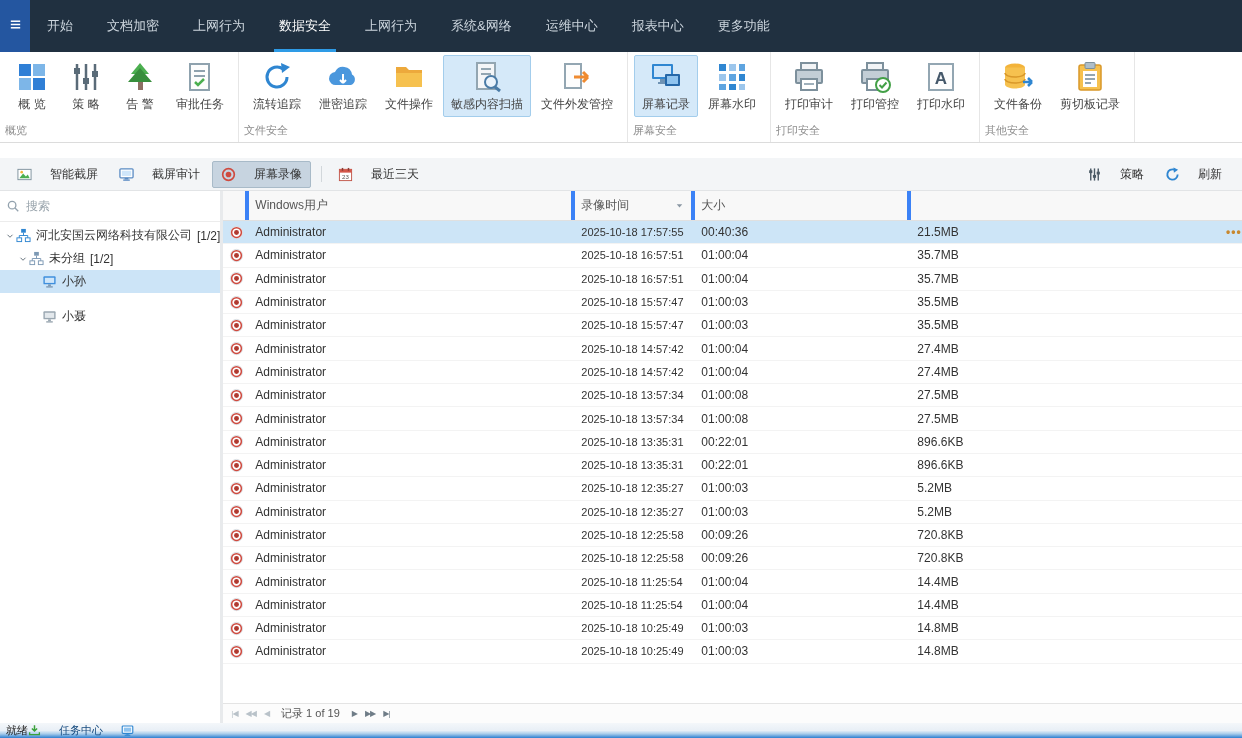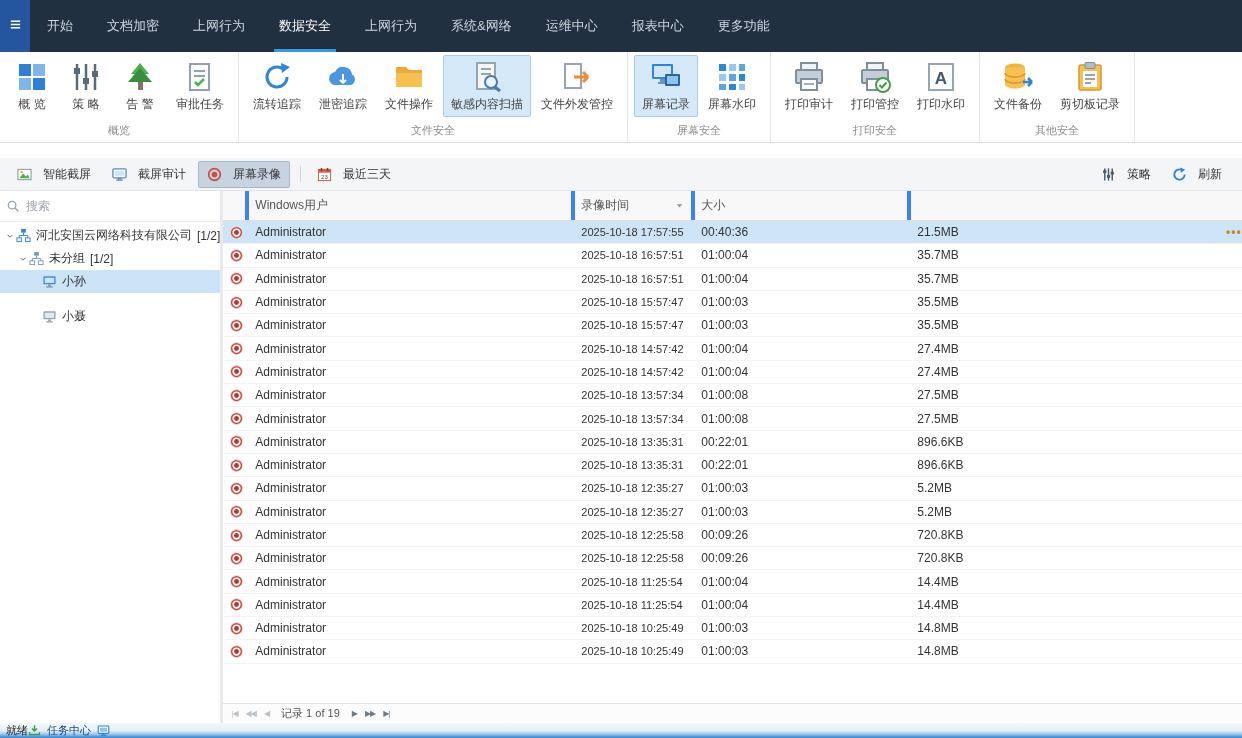--- a/index.html
+++ b/index.html
@@ -18,28 +18,28 @@
 
   
   .ribbon{flex:0 0 91px;background:#fff;border-bottom:1px solid #dcdcdc;display:flex}
   .ribbon-group{display:flex;flex-direction:column;border-right:1px solid #e6e6e6;padding:3px 5px 0}
   .ribbon-buttons{display:flex;flex:1;align-items:flex-start}
   .ribbon-btn{display:flex;flex-direction:column;align-items:center;padding:5px 7px 3px;margin:0 1px;border:1px solid transparent;border-radius:2px;cursor:pointer;min-width:52px}
   .ribbon-btn.selected{background:#d5e9f9;border-color:#a3cdec}
   .ribbon-btn .icon{width:32px;height:32px;display:block}
   .ribbon-btn .icon svg{width:32px;height:32px;display:block}
   .ribbon-label{margin-top:3px;font-size:12px;color:#444;white-space:nowrap}
-  .group-label{text-align:center;font-size:11px;color:#8d8d8d;padding:2px 0 4px}
+  .group-label{font-size:11px;color:#8d8d8d;padding:2px 0 4px}
 
   .ribbon-gap{flex:0 0 15px;background:#fff}
 
   
   .toolbar{flex:0 0 33px;background:#f3f5f7;border-bottom:1px solid #e2e4e6;display:flex;align-items:center;padding:0 8px;justify-content:space-between}
   .tb-group{display:flex;align-items:center;height:100%}
-  .tb-btn{display:flex;align-items:center;gap:11px;padding:4px 8px;margin-right:3px;border:1px solid transparent;border-radius:2px;cursor:pointer;font-size:12px;color:#333;white-space:nowrap}
+  .tb-btn{display:flex;align-items:center;gap:18px;padding:4px 8px;margin-right:3px;border:1px solid transparent;border-radius:2px;cursor:pointer;font-size:12px;color:#333;white-space:nowrap}
   .tb-btn.selected{background:#c7d4e0;border-color:#a8bac8}
   .tb-btn .icon{width:15px;height:15px;display:block}
   .tb-btn .icon svg{width:15px;height:15px;display:block}
   .tb-sep{width:1px;height:16px;background:#d2d7db;margin:0 7px}
 
   
   .content{flex:1;display:flex;min-height:0}
   .sidebar{flex:0 0 215px;border-right:3px solid #e8eaec;display:flex;flex-direction:column;background:#fff}
   .search-row{flex:0 0 31px;display:flex;align-items:center;padding:0 6px;border-bottom:1px solid #ececec;gap:6px}
   .search-row .icon{width:14px;height:14px;display:block}
@@ -76,21 +76,21 @@
   
   .pager{flex:0 0 20px;border-top:1px solid #e4e4e4;display:flex;align-items:center;padding:0 4px;background:#fcfcfc}
   .pg-btn{padding:0 4px;font-size:8px;cursor:pointer;color:#6f7c87;letter-spacing:-1px}
   .pg-btn.disabled{color:#b9c2c9}
   .pg-label{margin:0 8px;color:#555;font-size:11px}
 
   
   .statusbar{flex:0 0 15px;display:flex;align-items:center;padding:0 6px;
     background:linear-gradient(to bottom,#f4f7fa 0%,#e8eff6 50%,#a9cdeb 72%,#2d7fd0 100%)}
   .status-left{font-size:11px;color:#222}
-  .status-right{display:flex;align-items:center;gap:6px}
+  .status-right{display:flex;align-items:center;gap:18px}
   .status-right .icon{width:13px;height:13px;display:block}
   .status-right .icon svg{width:13px;height:13px;display:block}
   .task-label{font-size:11px;color:#14497e}
 </style>
 </head>
 <body>
 
 <div class="app">
 
   <div class="menubar">

